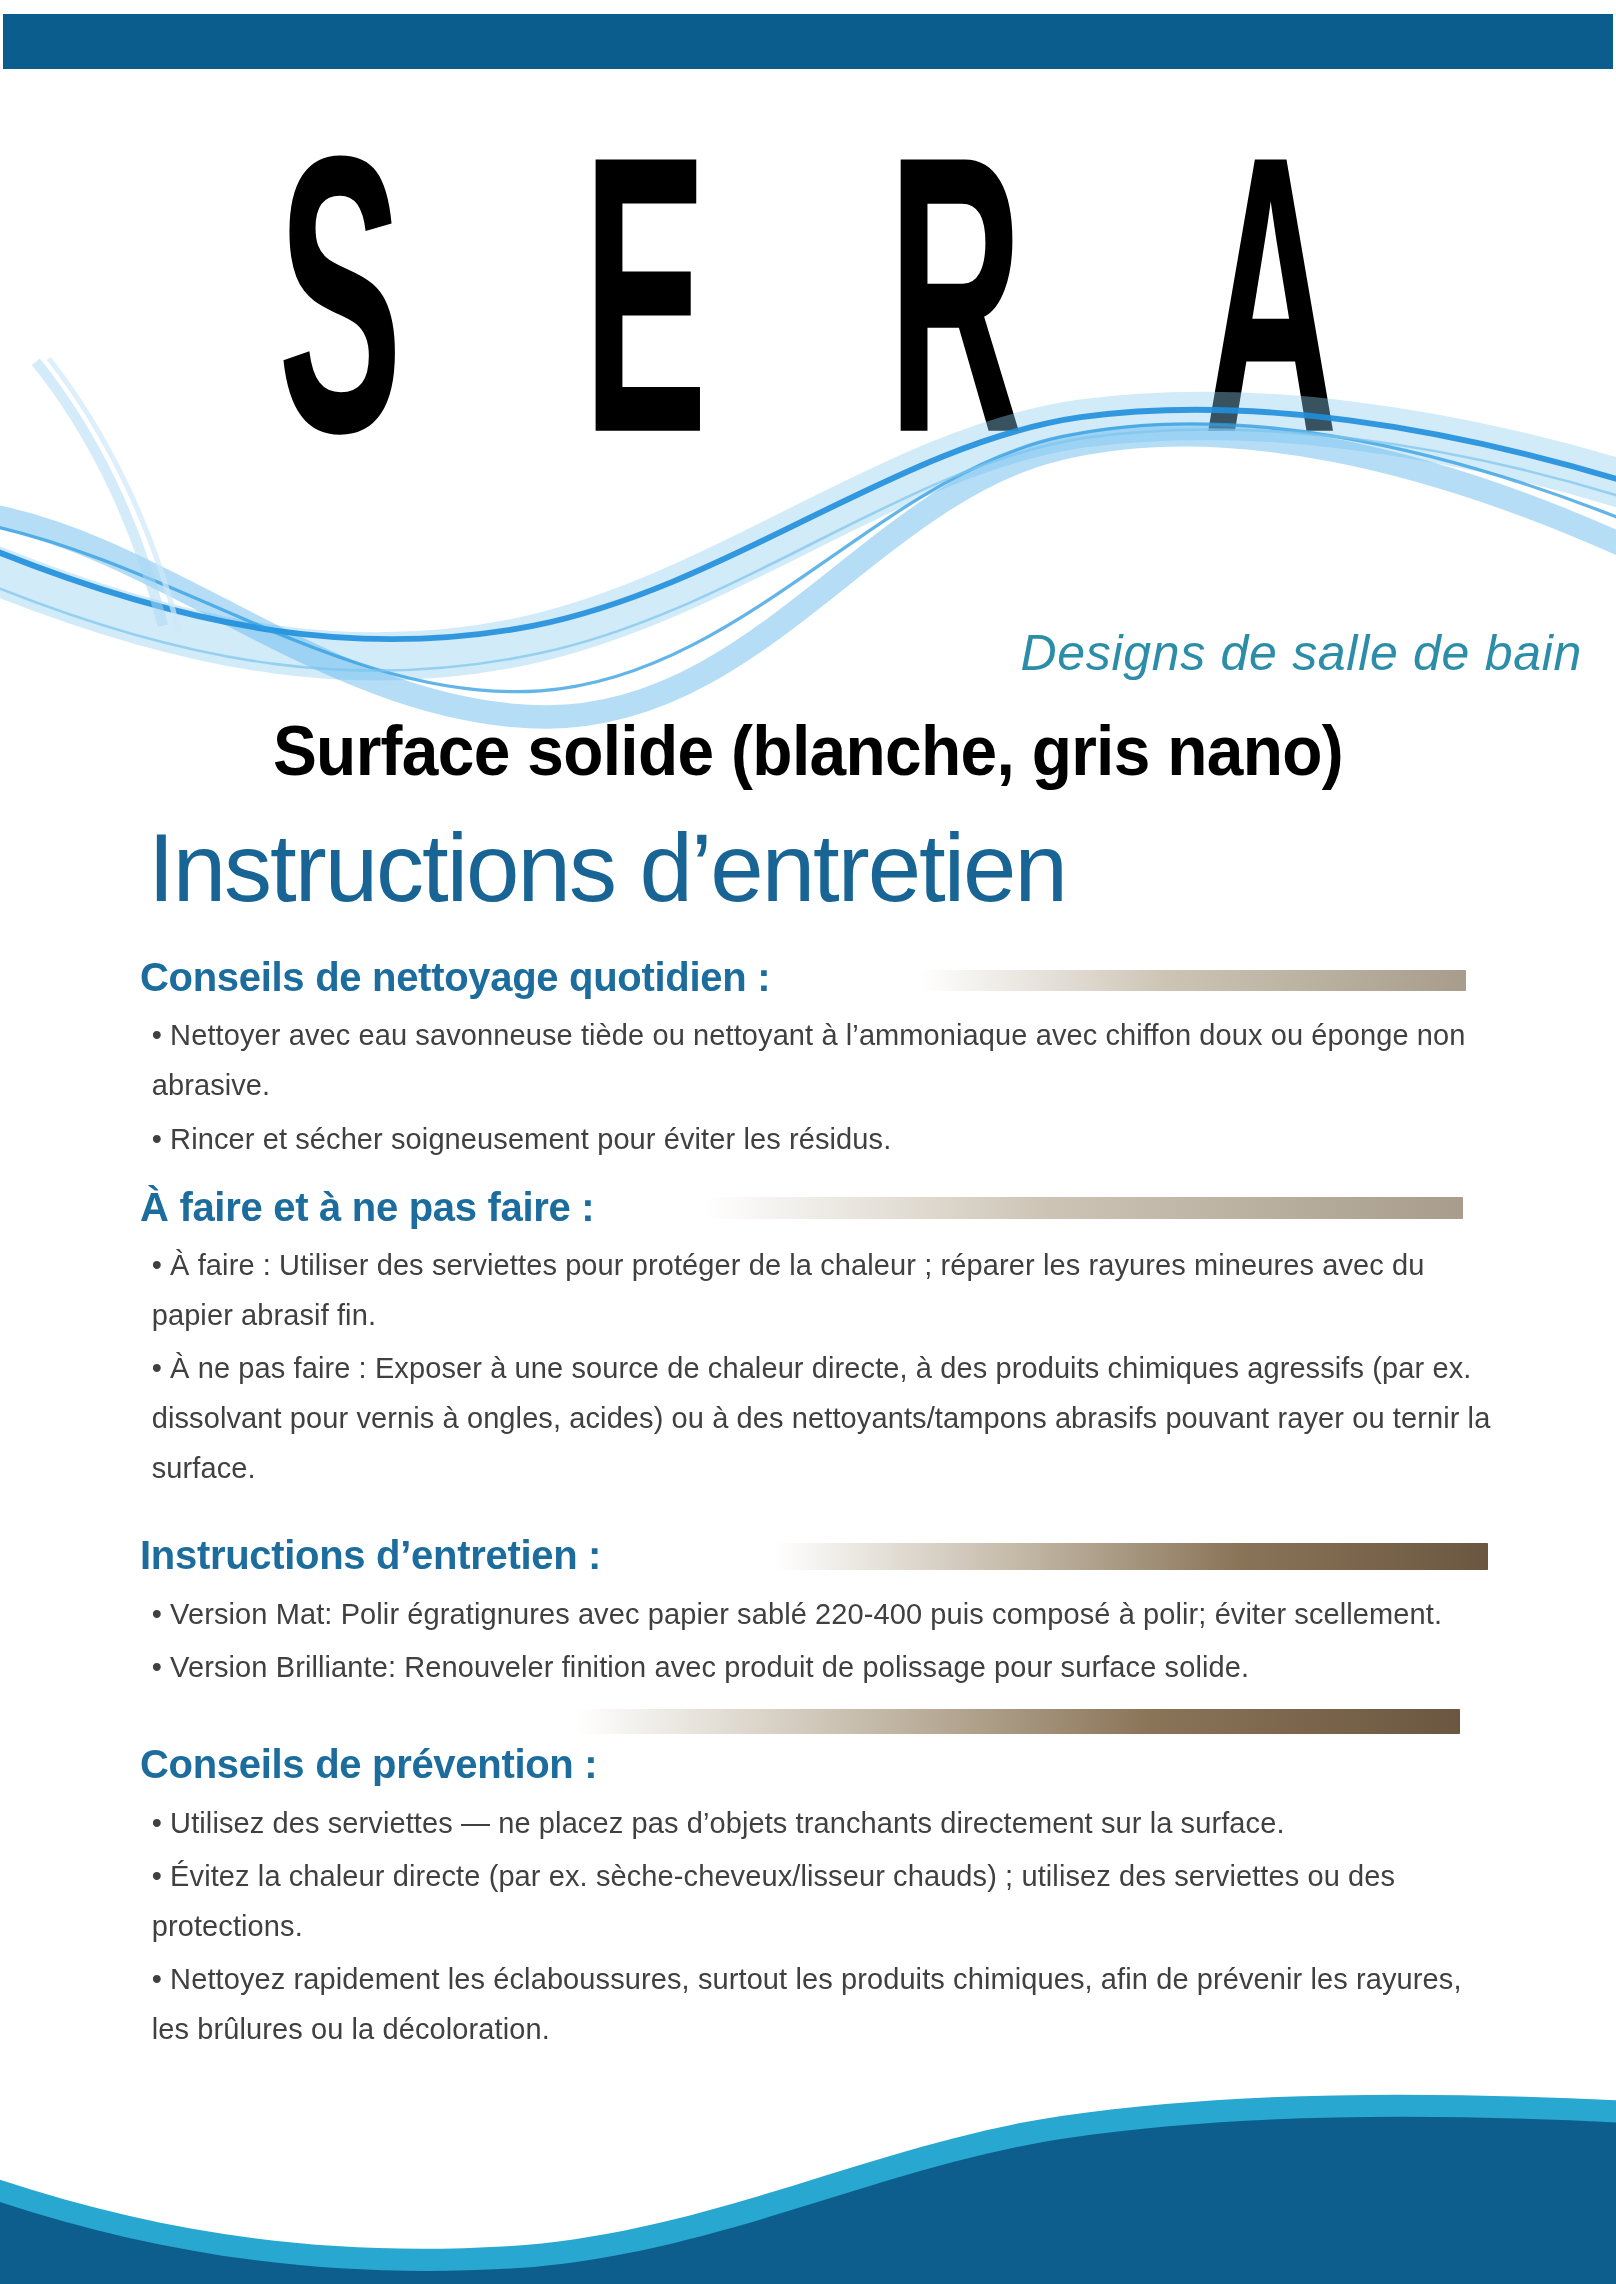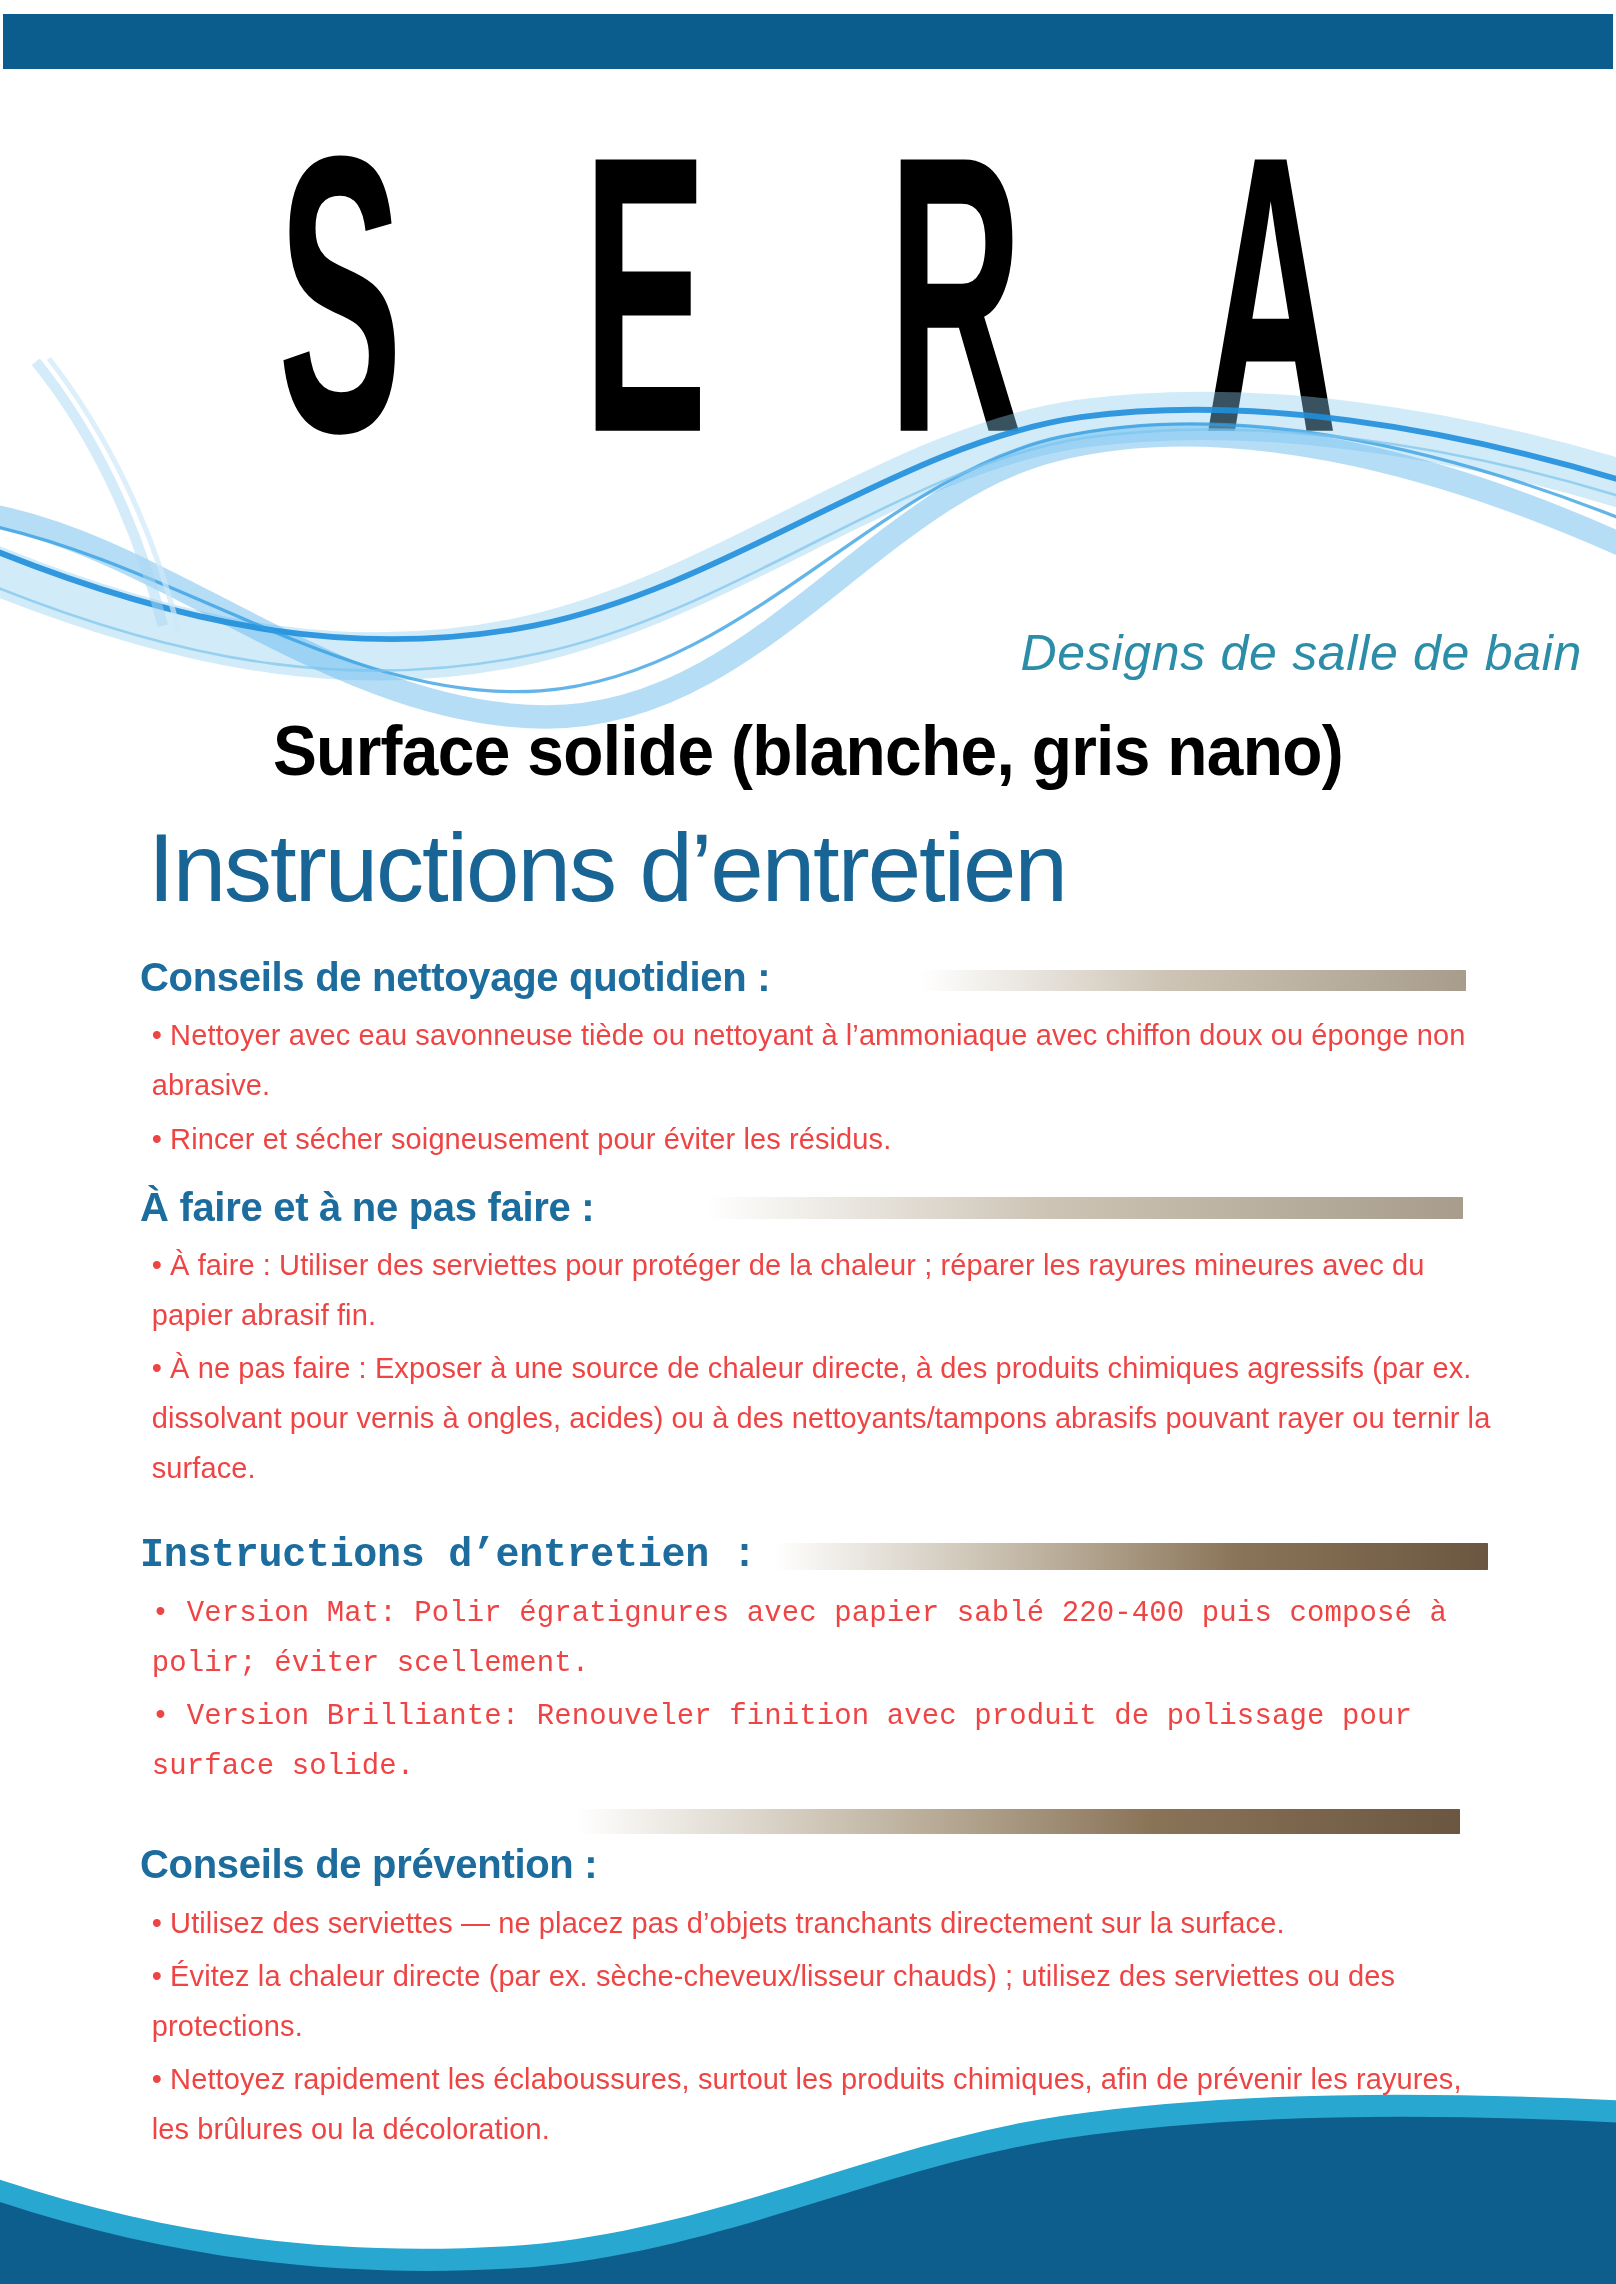--- a/index.html
+++ b/index.html
@@ -61,26 +61,26 @@
   }
   .bar.dark{
     background:linear-gradient(to right,rgba(255,255,255,0),#c2b7a5 35%,#8a7458 65%,var(--bar-brown,#6b5741));
   }
   .bar1{left:780px;right:40px;top:22px;height:21px;}
   .bar2{left:565px;right:43px;top:19.5px;height:21.5px;}
   .bar3{left:635px;right:18px;top:17px;height:27px;}
   .bar4{position:relative;display:block;left:436px;margin-right:46px;height:25px;margin-top:17px;margin-bottom:1.3px;width:calc(100% - 482px);}
   p.b{
     margin:3.3px 0 3.3px 11.7px;
-    font-size:29px;line-height:50px;color:#ef4444;
+    font-size:29px;line-height:50px;color:#404040;
     letter-spacing:0.1px;
   }
   p.b::before{content:var(--bullet-marker,"\2022  ");}
   .sec{margin-bottom:14.3px;}
-  .sec3{margin-top:33px;font-family:Liberation Mono, monospace;}
+  .sec3{margin-top:33px;}
   
   .footer-wave{position:absolute;left:0;bottom:0;width:1616px;height:202px;}
 </style>
 </head>
 <body>
 
 <div class="page">
 
   <div class="topbar"></div>
 

